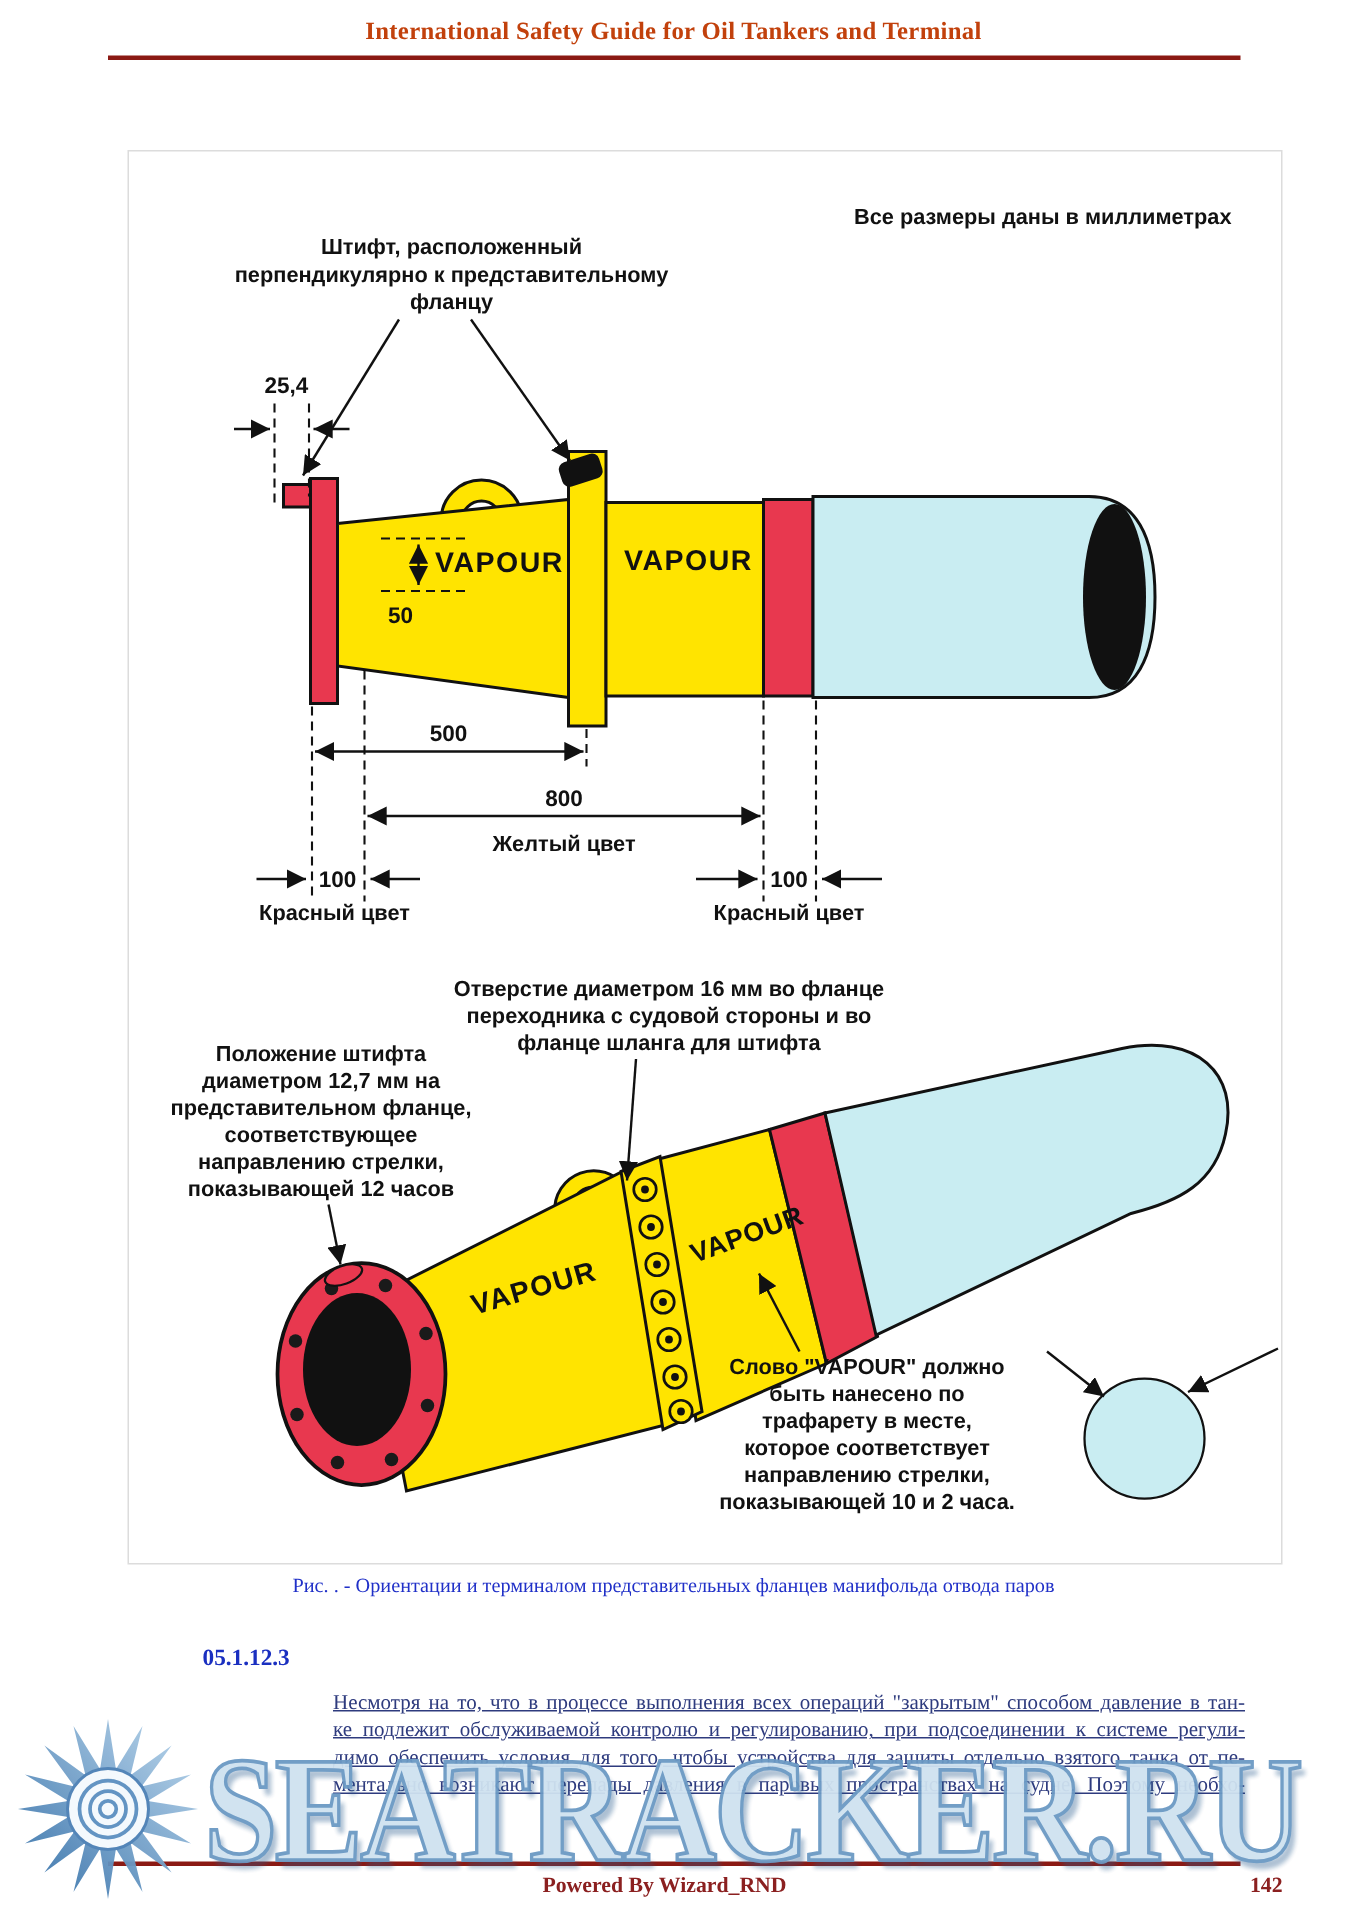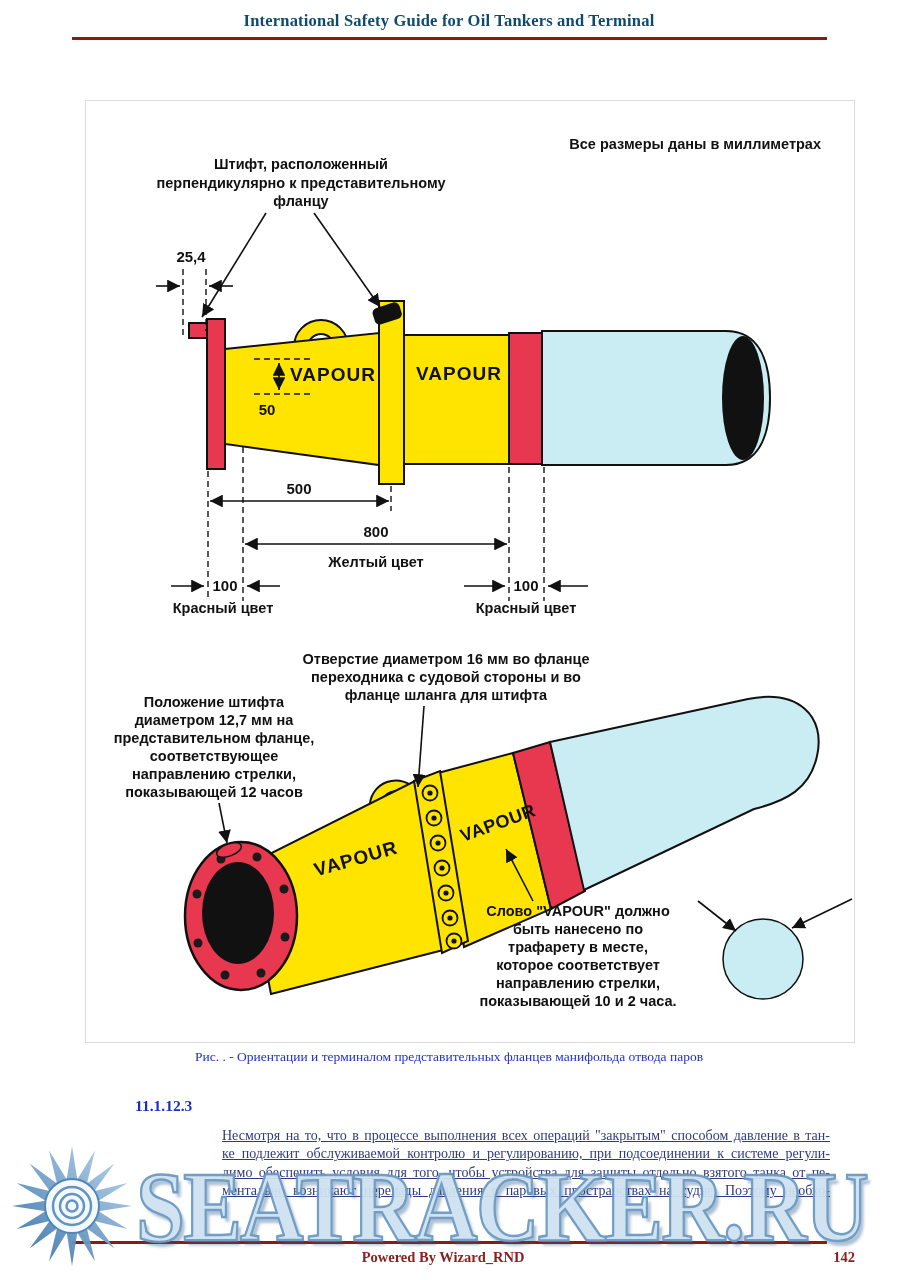--- a/index.html
+++ b/index.html
@@ -2,21 +2,21 @@
 <html><head>
 <meta charset="utf-8">
 <style>
   html,body{margin:0;padding:0;}
   body{
     width:898px;height:1280px;position:relative;background:#ffffff;
     font-family:"Liberation Serif", serif;overflow:hidden;
   }
   .header-title{
     position:absolute;top:11px;left:0;right:0;text-align:center;
-    font-weight:bold;font-size:16.5px;color:#0c4a6e;letter-spacing:.2px;
+    font-weight:bold;font-size:16.5px;color:#c2410c;letter-spacing:.2px;
   }
   .rule{position:absolute;left:72px;width:755px;height:3px;background:#8b1a14;}
   #rule-top{top:37px;}
   #rule-bottom{top:1241px;}
   .figure-box{
     position:absolute;left:85px;top:100px;width:770px;height:943px;
     border:1px solid #dcdcdc;box-sizing:border-box;background:#fff;
   }
   svg text{font-family:"Liberation Sans", sans-serif;fill:#111;}
   .lbl{font-size:14.5px;font-weight:bold;}
@@ -208,21 +208,21 @@
     <text class="lbl" x="492" y="869" text-anchor="middle">которое соответствует</text>
     <text class="lbl" x="492" y="887" text-anchor="middle">направлению стрелки,</text>
     <text class="lbl" x="492" y="905" text-anchor="middle">показывающей 10 и 2 часа.</text>
   </g>
 </svg>
 </div>
 
 <div class="caption">Рис. . - Ориентации и терминалом представительных фланцев манифольда отвода паров</div>
 
 <div class="section-heading">
-  <span class="section-number">11.1.12.3</span>
+  <span class="section-number">05.1.12.3</span>
 </div>
 
 <div class="body-par">
   <div class="par-line">Несмотря на то, что в процессе выполнения всех операций "закрытым" способом давление в тан-</div>
   <div class="par-line">ке подлежит обслуживаемой контролю и регулированию, при подсоединении к системе регули-</div>
   <div class="par-line">димо обеспечить условия для того, чтобы устройства для защиты отдельно взятого танка от пе-</div>
   <div class="par-line">ментально возникают перепады давления в паровых пространствах на судне. Поэтому необхо-</div>
 </div>
 
 <div class="sun-logo">

